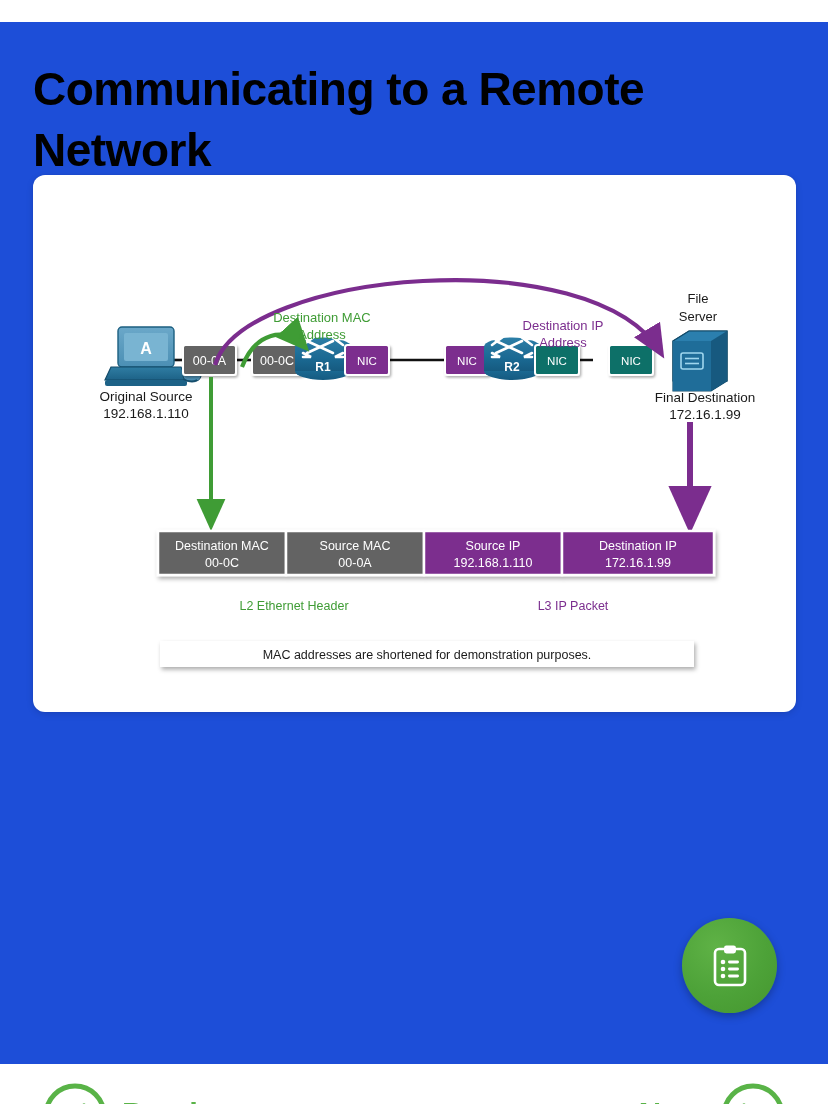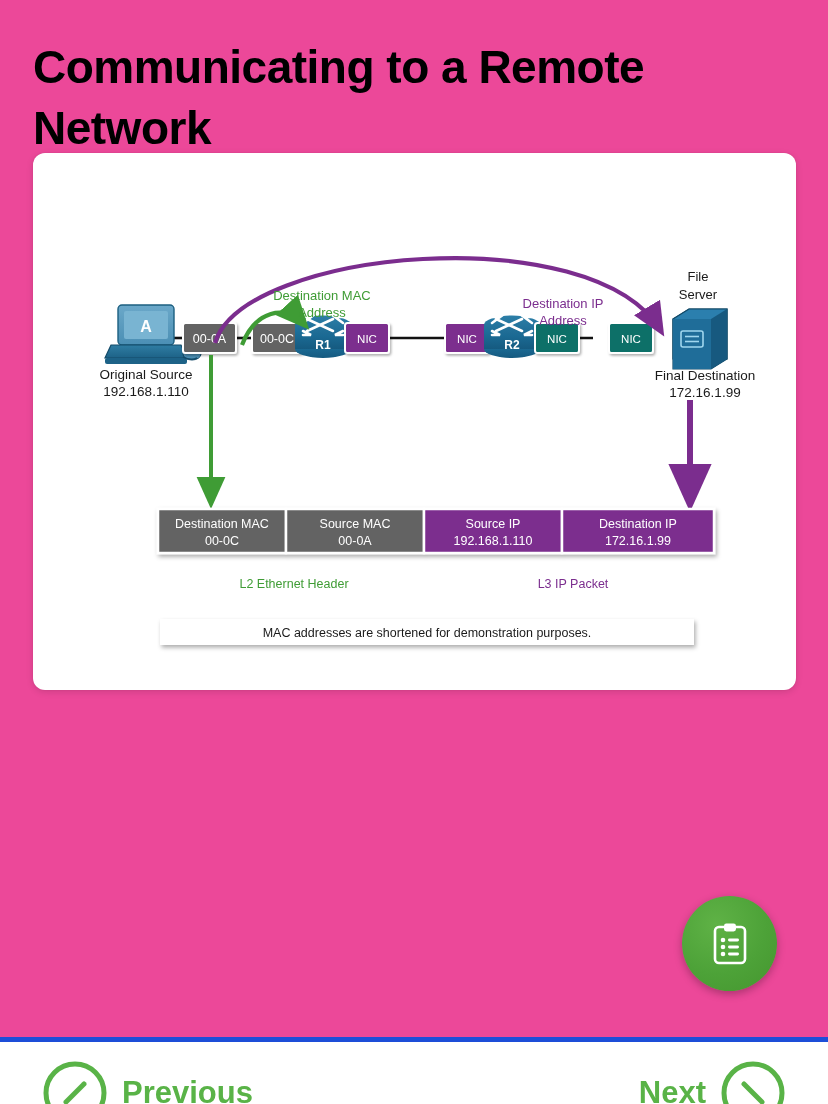--- a/index.html
+++ b/index.html
@@ -6,21 +6,22 @@
   html, body {
     margin: 0; padding: 0;
     width: 828px; height: 1104px;
     background: #ffffff;
     font-family: "Liberation Sans", sans-serif;
     overflow: hidden;
   }
   #page {
     position: relative;
     width: 828px; height: 1064px;
-    background: #ec4899;
+    background: #1d4ed8;
+    margin-top: 22px;
   }
 
   
   #page-title {
     position: absolute;
     left: 33px; top: 6px;
     width: 760px;
     font-size: 46px;
     font-weight: bold;
     line-height: 1.33;

